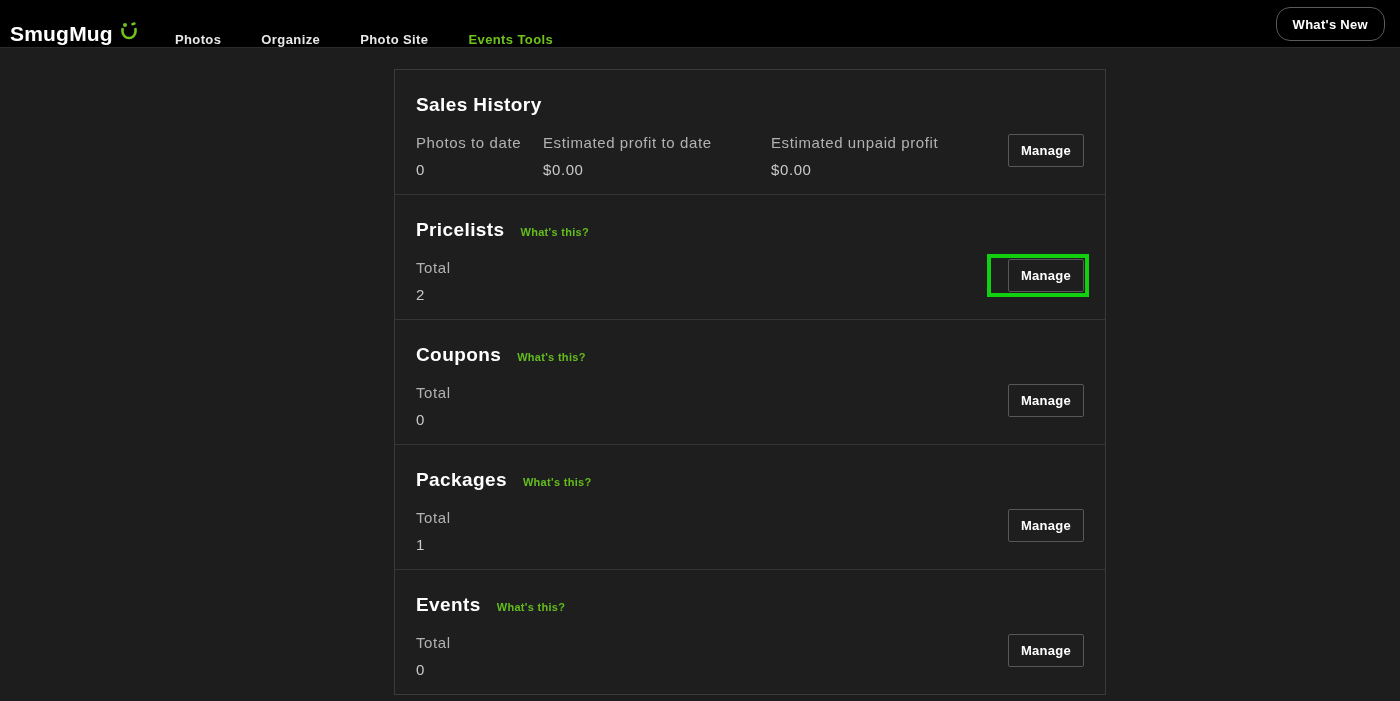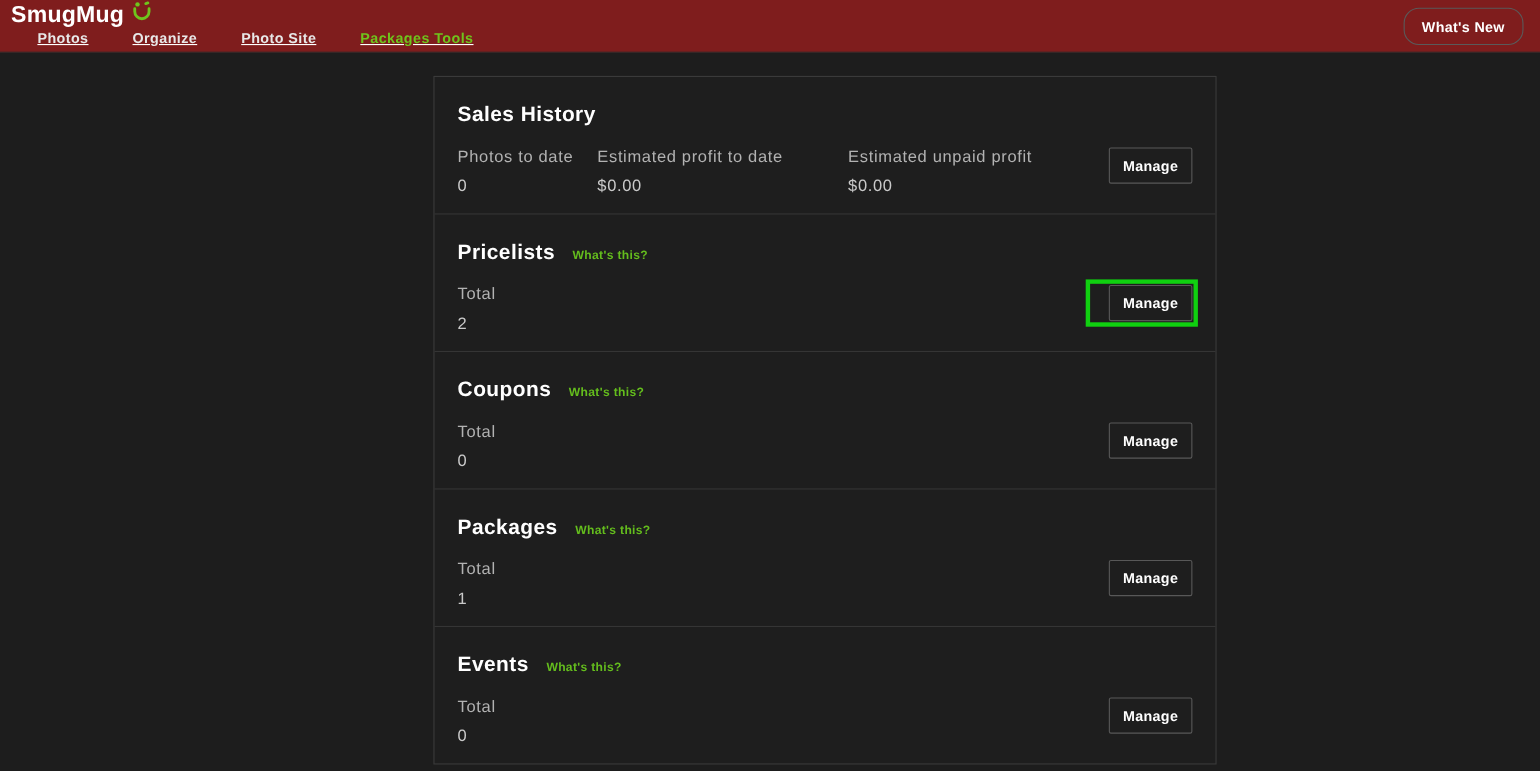--- a/index.html
+++ b/index.html
@@ -8,42 +8,42 @@
     background:#1d1d1d;
     font-family:"Liberation Sans", sans-serif;
     position:relative;
     overflow:hidden;
     color:#fff;
   }
 
   
   .navbar {
     position:absolute; top:0; left:0; width:1400px; height:48px;
-    background:#7f1d1d;
+    background:#000000;
     border-bottom:1px solid #2a2a2a;
-    display:flex; align-items:flex-start;flex-direction:column;
+    display:flex; align-items:flex-end;
   }
   .logo {
     display:flex; align-items:center; margin-left:10px; cursor:pointer;
   }
   .logo-text {
     color:#fff; font-size:21px; font-weight:700; letter-spacing:0.2px;
   }
   .logo-icon { margin-left:4px; margin-top:-2px; }
 
   .upload-btn {
     margin-left:22px;
     height:34px; padding:0 24px;
     background:#63b30c; border:none; border-radius:17px;
     color:#fff; font-size:13px; font-weight:700; letter-spacing:1.5px;
     display:flex; align-items:center; gap:8px; cursor:pointer;
     font-family:"Liberation Sans", sans-serif;
   }
 
-  .nav-items { display:flex; align-items:center; margin-left:34px; gap:40px;text-decoration:underline; }
+  .nav-items { display:flex; align-items:center; margin-left:34px; gap:40px; }
   .nav-item {
     color:#e8e8e8; font-size:13px; font-weight:700; letter-spacing:0.4px;
     cursor:pointer; white-space:nowrap;
   }
   .nav-item.active { color:#6fc41c; }
 
   .whats-new-btn {
     position:absolute; right:15px; top:7px;
     height:34px; padding:0 16px;
     background:transparent;
@@ -118,21 +118,21 @@
         <path d="M5.5 10 v2.5 a6.5 6.5 0 0 0 13 0 V10" stroke="#6fc41c" stroke-width="2.6" stroke-linecap="round" fill="none"></path>
       </svg>
     </span>
   </div>
 
 
   <div class="nav-items">
     <span class="nav-item">Photos</span>
     <span class="nav-item">Organize</span>
     <span class="nav-item">Photo Site</span>
-    <span class="nav-item active">Packages Tools</span>
+    <span class="nav-item active">Events Tools</span>
   </div>
 
   <button class="whats-new-btn">What's New</button>
 </div>
 
 <div class="panel">
 
   <div class="section">
     <div class="section-title-row">
       <span class="section-title">Sales History</span>

